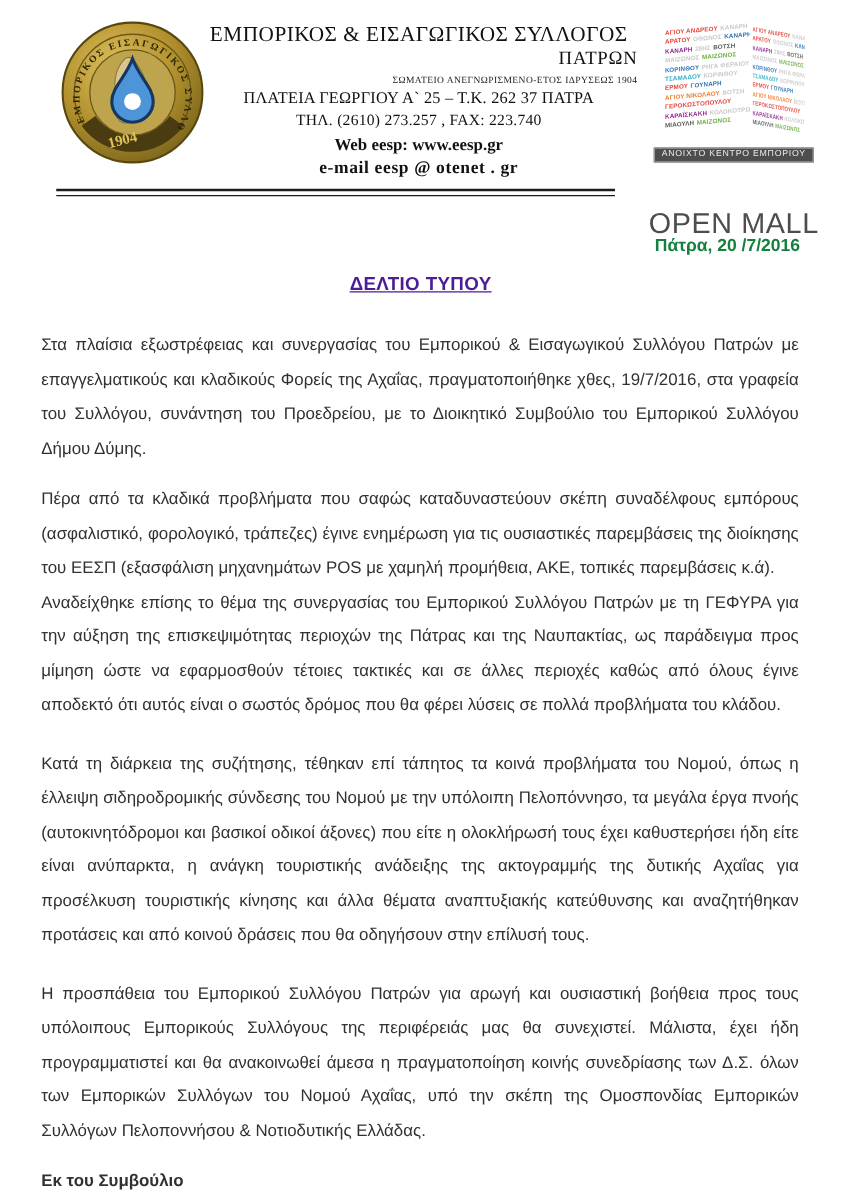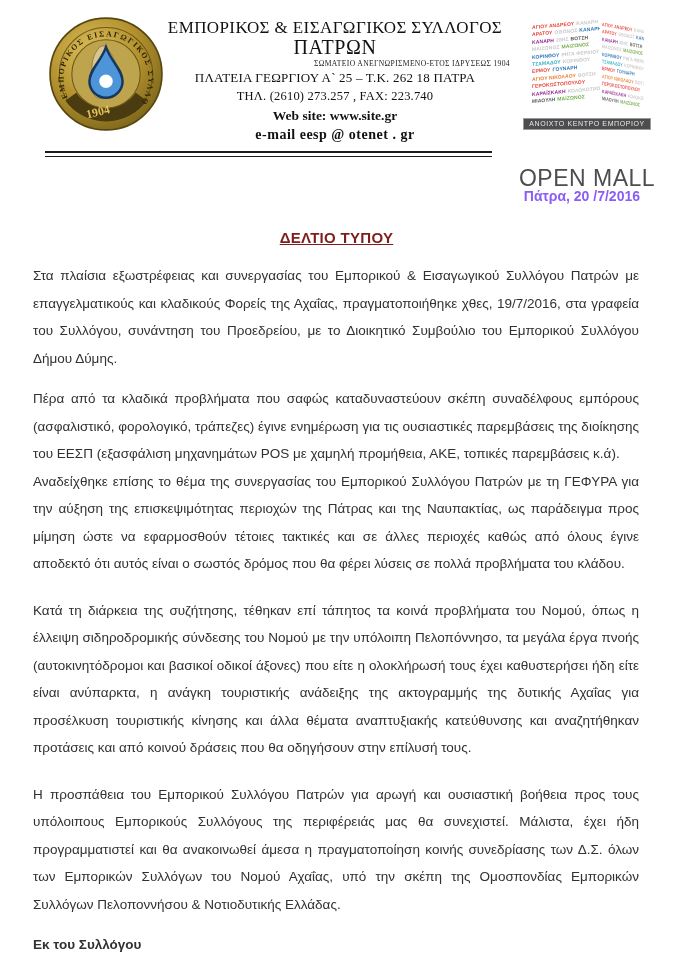--- a/index.html
+++ b/index.html
@@ -4,21 +4,21 @@
 <style>
   html,body{margin:0;padding:0;background:#888;}
   .page{position:relative;width:673px;height:960px;background:#ffffff;margin:0 auto;
         overflow:hidden;font-family:"Liberation Sans",sans-serif;color:#2e2e2e;}
 
   
   .seal{position:absolute;left:48px;top:10px;width:116px;height:128px;}
   .lh-center{position:absolute;left:160px;top:18px;width:350px;text-align:center;
              font-family:"Liberation Serif",serif;color:#111;}
   .lh-org1{font-size:17px;letter-spacing:.4px;line-height:20px;}
-  .lh-org2{font-size:20px;letter-spacing:.6px;line-height:19px;}
+  .lh-org2{font-size:15px;letter-spacing:.6px;line-height:19px;text-align:right;}
   .lh-reg{font-size:7.6px;letter-spacing:.35px;margin-top:2px;color:#222;text-align:right;}
   .lh-addr{font-size:13px;margin-top:2px;letter-spacing:.2px;}
   .lh-tel{font-size:12.5px;margin-top:3px;letter-spacing:.2px;}
   .lh-web{font-size:13.5px;font-weight:bold;margin-top:4px;}
   .lh-mail{font-size:14px;font-weight:bold;margin-top:3px;letter-spacing:.5px;}
   .rule{position:absolute;left:45px;top:151px;width:447px;height:3px;
         border-top:2px solid #1c1c1c;border-bottom:1px solid #1c1c1c;}
 
   
   .om{position:absolute;right:10px;top:14px;width:152px;text-align:center;}
@@ -29,23 +29,23 @@
                    transform-origin:left top;opacity:.9;}
   .cube-row{white-space:nowrap;font-size:5px;line-height:7.4px;font-weight:bold;
             letter-spacing:.1px;text-align:left;}
   .cube-row span{margin-right:2px;}
   .om-bar{display:inline-block;background:#4d4d4f;border:1px solid #9b9b9b;
           color:#e9e9e9;font-size:7px;letter-spacing:.6px;padding:1.5px 5px;margin:1px 0 2px;}
   .om-patras{color:#8a8c8e;font-size:21px;letter-spacing:9px;padding-left:6px;line-height:22px;}
   .om-open{color:#4d4d4f;font-size:23px;font-weight:400;letter-spacing:.5px;line-height:23px;margin-top:35px;}
 
   
-  .dateline{position:absolute;right:33px;top:188px;font-size:14px;font-weight:bold;color:#8b5cf6;}
-  .doc-title{position:absolute;left:33px;right:33px;top:229px;text-align:center;
-             font-size:15px;font-weight:bold;color:#7f1d1d;}
+  .dateline{position:absolute;right:33px;top:188px;font-size:14px;font-weight:bold;color:#15803d;}
+  .doc-title{position:absolute;left:33px;right:33px;top:219px;text-align:center;
+             font-size:15px;font-weight:bold;color:#4c1d95;}
   .doc-title span{text-decoration:underline;letter-spacing:.3px;}
   .bodytext{position:absolute;left:33px;right:34px;top:262px;font-size:13.5px;
             line-height:27.5px;color:#313131;}
   .bodytext p{margin:0 0 13px;text-align:justify;}
   .bodytext p.cont{margin-top:-13px;}
   .bodytext p.gap{margin-bottom:19px;}
   .closing{text-align:right;font-weight:bold;margin:20px 0 4px;}
 </style>
 </head>
 <body>
@@ -73,23 +73,23 @@
         <textPath href="#arcTop" startOffset="4%">ΕΜΠΟΡΙΚΟΣ ΕΙΣΑΓΩΓΙΚΟΣ ΣΥΛΛΟΓΟΣ</textPath>
       </text>
       <text x="38" y="99" font-size="11.5" fill="#e2c35a" font-weight="bold" font-family="'Liberation Serif',serif" transform="rotate(-14 38 99)">1904</text>
     </g>
   </svg>
 
   <div class="lh-center">
     <div class="lh-org1">ΕΜΠΟΡΙΚΟΣ &amp; ΕΙΣΑΓΩΓΙΚΟΣ ΣΥΛΛΟΓΟΣ</div>
     <div class="lh-org2">ΠΑΤΡΩΝ</div>
     <div class="lh-reg">ΣΩΜΑΤΕΙΟ ΑΝΕΓΝΩΡΙΣΜΕΝΟ-ΕΤΟΣ ΙΔΡΥΣΕΩΣ 1904</div>
-    <div class="lh-addr">ΠΛΑΤΕΙΑ ΓΕΩΡΓΙΟΥ Α` 25 – Τ.Κ. 262 18 ΠΑΤΡΑ</div>
+    <div class="lh-addr">ΠΛΑΤΕΙΑ ΓΕΩΡΓΙΟΥ Α` 25 – Τ.Κ. 262 37 ΠΑΤΡΑ</div>
     <div class="lh-tel">ΤΗΛ. (2610) 273.257 , FAX: 223.740</div>
-    <div class="lh-web">Web site: www.site.gr</div>
+    <div class="lh-web">Web eesp: www.eesp.gr</div>
     <div class="lh-mail">e-mail  eesp @ otenet . gr</div>
   </div>
 
   <div class="om">
     <div class="cube">
       <div class="cube-face left">
           <div class="cube-row"><span style="color: rgb(232, 68, 58);">ΑΓΙΟΥ ΑΝΔΡΕΟΥ</span><span style="color: rgb(201, 201, 201);">ΚΑΝΑΡΗ</span></div>
           <div class="cube-row"><span style="color: rgb(232, 68, 58);">ΑΡΑΤΟΥ</span><span style="color: rgb(201, 201, 201);">ΟΘΩΝΟΣ</span><span style="color: rgb(46, 117, 182);">ΚΑΝΑΡΗ</span></div>
           <div class="cube-row"><span style="color: rgb(146, 39, 143);">ΚΑΝΑΡΗ</span><span style="color: rgb(201, 201, 201);">28ΗΣ</span><span style="color: rgb(89, 89, 89);">ΒΟΤΣΗ</span></div>
           <div class="cube-row"><span style="color: rgb(201, 201, 201);">ΜΑΙΖΩΝΟΣ</span><span style="color: rgb(112, 173, 71);">ΜΑΙΖΩΝΟΣ</span></div>
@@ -125,17 +125,17 @@
   <div class="doc-title">
     <span>ΔΕΛΤΙΟ ΤΥΠΟΥ</span>
   </div>
 
   <div class="bodytext">
     <p>Στα πλαίσια εξωστρέφειας και συνεργασίας του Εμπορικού &amp; Εισαγωγικού Συλλόγου Πατρών με επαγγελματικούς και κλαδικούς Φορείς της Αχαΐας, πραγματοποιήθηκε χθες, 19/7/2016, στα γραφεία του Συλλόγου,  συνάντηση του Προεδρείου, με το Διοικητικό Συμβούλιο του Εμπορικού Συλλόγου Δήμου Δύμης.</p>
     <p>Πέρα από τα κλαδικά προβλήματα που σαφώς καταδυναστεύουν σκέπη συναδέλφους εμπόρους (ασφαλιστικό, φορολογικό, τράπεζες) έγινε ενημέρωση για τις ουσιαστικές παρεμβάσεις της διοίκησης του ΕΕΣΠ (εξασφάλιση μηχανημάτων POS με χαμηλή προμήθεια, ΑΚΕ, τοπικές παρεμβάσεις κ.ά).</p>
     <p class="cont gap">Αναδείχθηκε επίσης το θέμα της συνεργασίας του Εμπορικού Συλλόγου Πατρών με τη ΓΕΦΥΡΑ για την αύξηση της επισκεψιμότητας περιοχών της Πάτρας και της Ναυπακτίας, ως παράδειγμα προς μίμηση ώστε να εφαρμοσθούν τέτοιες τακτικές και σε άλλες περιοχές καθώς από όλους έγινε αποδεκτό ότι αυτός είναι ο σωστός δρόμος που θα φέρει λύσεις σε πολλά προβλήματα του κλάδου.</p>
     <p class="gap">Κατά τη διάρκεια της συζήτησης, τέθηκαν επί τάπητος  τα κοινά προβλήματα του Νομού, όπως η έλλειψη σιδηροδρομικής σύνδεσης του Νομού με την υπόλοιπη Πελοπόννησο, τα μεγάλα έργα πνοής (αυτοκινητόδρομοι και βασικοί οδικοί άξονες) που είτε η ολοκλήρωσή τους έχει καθυστερήσει ήδη  είτε είναι ανύπαρκτα, η ανάγκη τουριστικής ανάδειξης της ακτογραμμής της δυτικής Αχαΐας για προσέλκυση τουριστικής κίνησης και άλλα θέματα αναπτυξιακής κατεύθυνσης και αναζητήθηκαν προτάσεις και από κοινού δράσεις  που θα οδηγήσουν στην επίλυσή τους.</p>
     <p>Η προσπάθεια του Εμπορικού Συλλόγου Πατρών για αρωγή και ουσιαστική βοήθεια προς τους υπόλοιπους Εμπορικούς Συλλόγους της περιφέρειάς μας θα συνεχιστεί. Μάλιστα, έχει ήδη προγραμματιστεί και θα ανακοινωθεί άμεσα η πραγματοποίηση κοινής συνεδρίασης των Δ.Σ. όλων των Εμπορικών Συλλόγων του Νομού Αχαΐας, υπό την σκέπη της Ομοσπονδίας Εμπορικών Συλλόγων Πελοποννήσου &amp; Νοτιοδυτικής Ελλάδας.</p>
-    <p class="closing">Εκ του Συλλόγου</p>
+    <p class="closing">Εκ του Συμβούλιο</p>
 
   </div>
 
 </div>
 
 </body></html>

